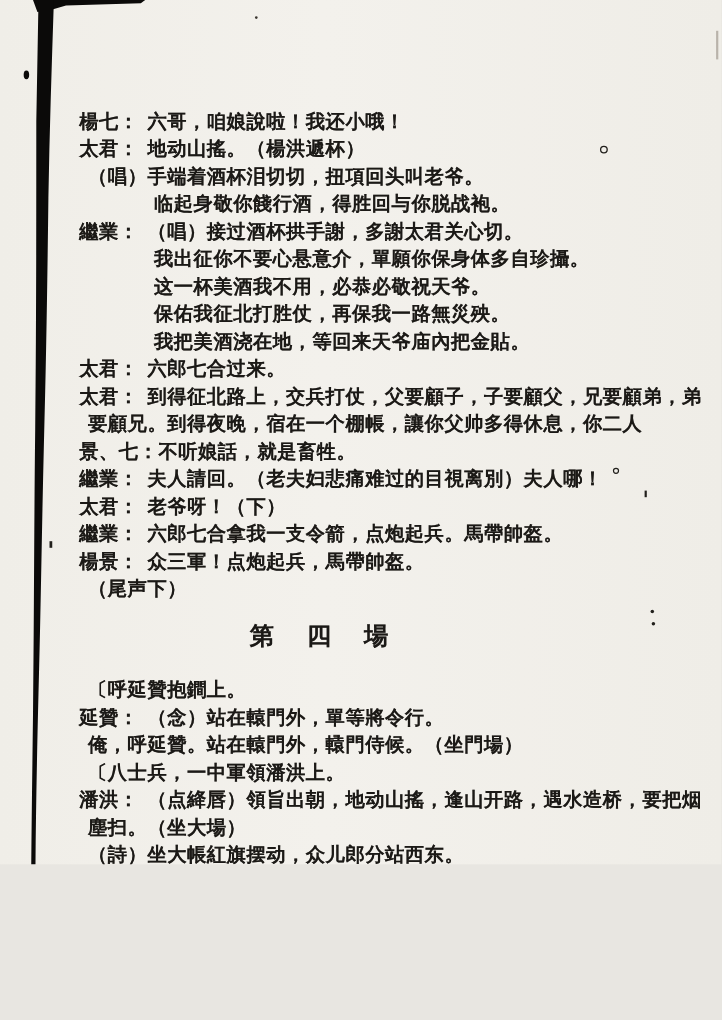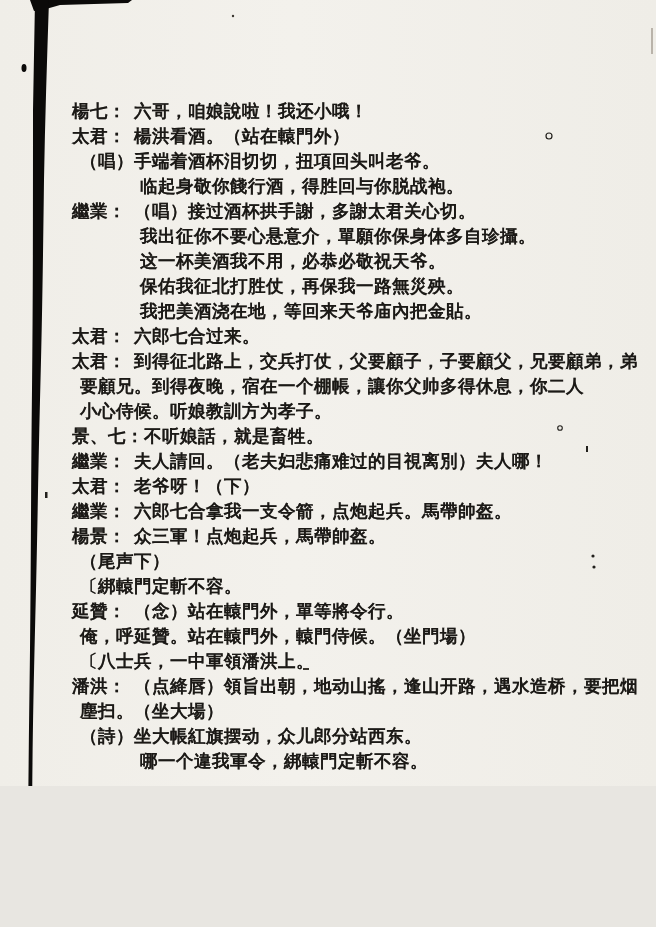--- a/index.html
+++ b/index.html
@@ -79,41 +79,41 @@
     <circle cx="593" cy="556" r="1.6" fill="#22201c"></circle>
     <circle cx="594" cy="567" r="1.6" fill="#22201c"></circle>
     <circle cx="552" cy="818" r="1.6" fill="#22201c"></circle>
     <circle cx="233" cy="16" r="1.2" fill="#3a362f"></circle>
     <rect x="303" y="668" width="6" height="2" fill="#3a362f"></rect>
     <rect x="45" y="492" width="2.5" height="6" fill="#22201c"></rect>
   </svg>
 
   <div class="content">
     <div class="line sp"><span class="lab">楊七：</span><span class="txt">六哥，咱娘說啦！我还小哦！</span></div>
-    <div class="line sp"><span class="lab">太君：</span><span class="txt">楊洪看酒。（站在轅門外）</span></div>
+    <div class="line sp"><span class="lab">太君：</span><span class="txt">地动山搖。（楊洪遞杯）</span></div>
     <div class="line ct"><span class="txt">（唱）手端着酒杯泪切切，扭項回头叫老爷。</span></div>
     <div class="line dp"><span class="txt">临起身敬你餞行酒，得胜回与你脱战袍。</span></div>
     <div class="line sp"><span class="lab">繼業：</span><span class="txt">（唱）接过酒杯拱手謝，多謝太君关心切。</span></div>
     <div class="line dp"><span class="txt">我出征你不要心悬意介，單願你保身体多自珍攝。</span></div>
     <div class="line dp"><span class="txt">这一杯美酒我不用，必恭必敬祝天爷。</span></div>
     <div class="line dp"><span class="txt">保佑我征北打胜仗，再保我一路無災殃。</span></div>
     <div class="line dp"><span class="txt">我把美酒浇在地，等回来天爷庙內把金貼。</span></div>
     <div class="line sp"><span class="lab">太君：</span><span class="txt">六郎七合过来。</span></div>
     <div class="line sp"><span class="lab">太君：</span><span class="txt">到得征北路上，交兵打仗，父要顧子，子要顧父，兄要顧弟，弟</span></div>
     <div class="line ct"><span class="txt">要顧兄。到得夜晚，宿在一个棚帳，讓你父帅多得休息，你二人</span></div>
-    <div class="line ct"><span class="txt">小心侍候。听娘教訓方为孝子。</span></div>
     <div class="line sp"><span class="lab">景、七：</span><span class="txt">不听娘話，就是畜牲。</span></div>
     <div class="line sp"><span class="lab">繼業：</span><span class="txt">夫人請回。（老夫妇悲痛难过的目視离別）夫人哪！</span></div>
     <div class="line sp"><span class="lab">太君：</span><span class="txt">老爷呀！（下）</span></div>
     <div class="line sp"><span class="lab">繼業：</span><span class="txt">六郎七合拿我一支令箭，点炮起兵。馬帶帥盔。</span></div>
     <div class="line sp"><span class="lab">楊景：</span><span class="txt">众三軍！点炮起兵，馬帶帥盔。</span></div>
     <div class="line ct"><span class="txt">（尾声下）</span></div>
 
+    <div class="heading">第　四　場</div>
 
-    <div class="line ct"><span class="txt">〔綁轅門定斬不容。</span></div>
+    <div class="line ct"><span class="txt">〔呼延贊抱鐧上。</span></div>
     <div class="line sp"><span class="lab">延贊：</span><span class="txt">（念）站在轅門外，單等將令行。</span></div>
     <div class="line ct"><span class="txt">俺，呼延贊。站在轅門外，轅門侍候。（坐門場）</span></div>
     <div class="line ct"><span class="txt">〔八士兵，一中軍領潘洪上。</span></div>
     <div class="line sp"><span class="lab">潘洪：</span><span class="txt">（点絳唇）領旨出朝，地动山搖，逢山开路，遇水造桥，要把烟</span></div>
     <div class="line ct"><span class="txt">塵扫。（坐大場）</span></div>
     <div class="line ct"><span class="txt">（詩）坐大帳紅旗摆动，众儿郎分站西东。</span></div>
     <div class="line dp"><span class="txt">哪一个違我軍令，綁轅門定斬不容。</span></div>
   </div>
 
   <div class="page-number"><span class="pn-mark">·</span><span>11</span><span class="pn-mark">·</span></div>

